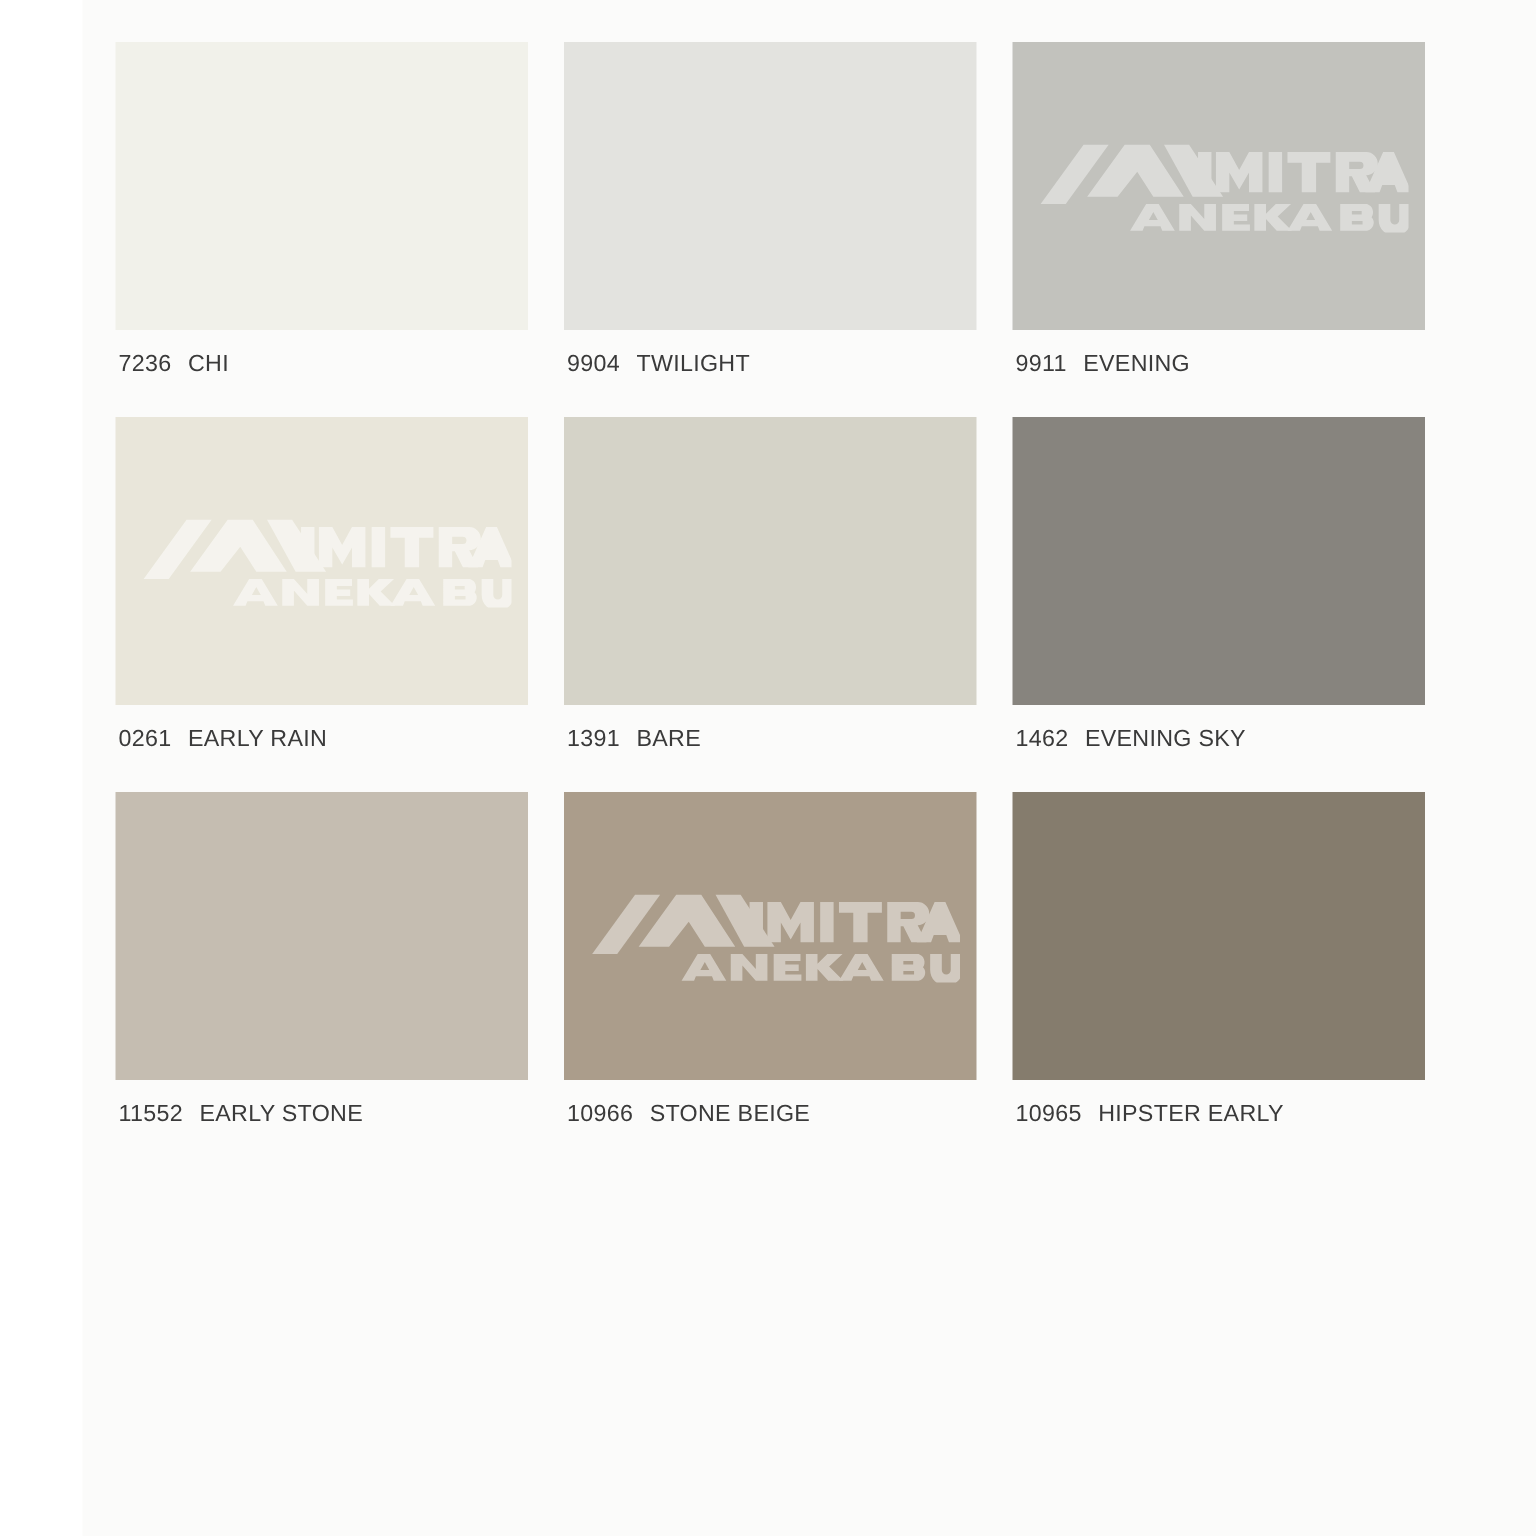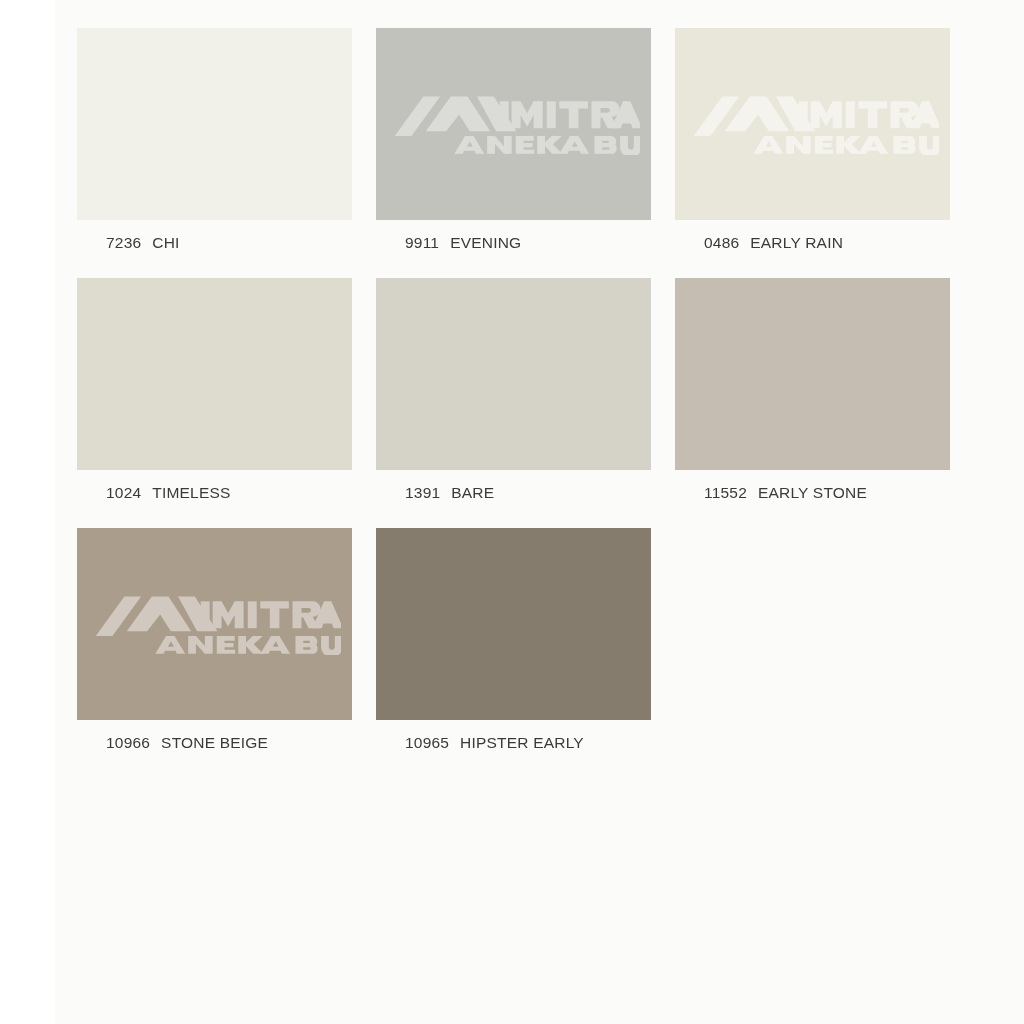--- a/index.html
+++ b/index.html
@@ -48,21 +48,20 @@
   }
 
   .chip-label {
     position: absolute;
     left: 2px;
     top: 206px;
     font-size: 15.5px;
     color: #3a3a3a;
     letter-spacing: 0.2px;
     white-space: nowrap;
-    margin-left: 27px;
   }
   .chip-code {
     display: inline-block;
     margin-right: 11px;
   }
   .chip-name {
     display: inline-block;
   }
 
   
@@ -84,20 +83,28 @@
   <div class="swatch-grid" id="swatch-grid">
   <div class="swatch-cell">
     <div class="chip" style="background: rgb(241, 241, 234);">
       
     </div>
     <div class="chip-label">
       <span class="chip-code">7236</span><span class="chip-name">CHI</span>
     </div>
   </div>
 
+  <div class="swatch-cell">
+    <div class="chip" style="background: rgb(227, 227, 223);">
+      
+    </div>
+    <div class="chip-label">
+      <span class="chip-code">9904</span><span class="chip-name">TWILIGHT</span>
+    </div>
+  </div>
 
   <div class="swatch-cell">
     <div class="chip" style="background: rgb(194, 194, 189);">
       <div class="watermark" style="opacity: 0.42;">
         <svg viewBox="0 0 420 104" xmlns="http://www.w3.org/2000/svg" aria-hidden="true">
           <g fill="#ffffff">
             <path d="M10 72 L58 6 L86 6 L38 72 Z"></path>
             <path d="M62 64 L104 6 L132 6 L170 64 L136 64 L118 36 L96 64 Z"></path>
             <path d="M148 6 L176 6 L214 64 L180 64 Z"></path>
           </g>
@@ -149,42 +156,42 @@
             <path d="M213 72 h30 v8 h-17 v4 h15 v7 h-15 v4 h18 v7 h-31 z"></path>
             <path d="M249 72 h13 v11 l11 -11 h17 l-15 14 l16 16 h-17 l-12 -13 v13 h-13 z"></path>
             <path d="M304 72 h14 l18 30 h-14 l-2 -5 h-18 l-2 5 h-14 z M307 90 h10 l-5 -9 z"></path>
             <path d="M345 72 h30 a10 10 0 0 1 5 15 a9 9 0 0 1 -5 15 h-30 z M358 80 v4 h11 v-4 z M358 91 v4 h12 v-4 z"></path>
             <path d="M388 72 h13 v18 a5 5 0 0 0 10 0 v-18 h13 v18 a17 17 0 0 1 -36 0 z"></path>
           </g>
         </svg>
       </div>
     </div>
     <div class="chip-label">
-      <span class="chip-code">0486</span><span class="chip-name">EARLY RAIN</span>
-    </div>
-  </div>
-
-  <div class="swatch-cell">
-    <div class="chip" style="background: rgb(222, 219, 207);">
-      
-    </div>
-    <div class="chip-label">
-      <span class="chip-code">1024</span><span class="chip-name">TIMELESS</span>
-    </div>
-  </div>
+      <span class="chip-code">0261</span><span class="chip-name">EARLY RAIN</span>
+    </div>
+  </div>
+
 
   <div class="swatch-cell">
     <div class="chip" style="background: rgb(213, 211, 200);">
       
     </div>
     <div class="chip-label">
       <span class="chip-code">1391</span><span class="chip-name">BARE</span>
     </div>
   </div>
 
+  <div class="swatch-cell">
+    <div class="chip" style="background: rgb(135, 132, 126);">
+      
+    </div>
+    <div class="chip-label">
+      <span class="chip-code">1462</span><span class="chip-name">EVENING SKY</span>
+    </div>
+  </div>
 
 
 
   <div class="swatch-cell">
     <div class="chip" style="background: rgb(197, 189, 177);">
       
     </div>
     <div class="chip-label">
       <span class="chip-code">11552</span><span class="chip-name">EARLY STONE</span>
     </div>

